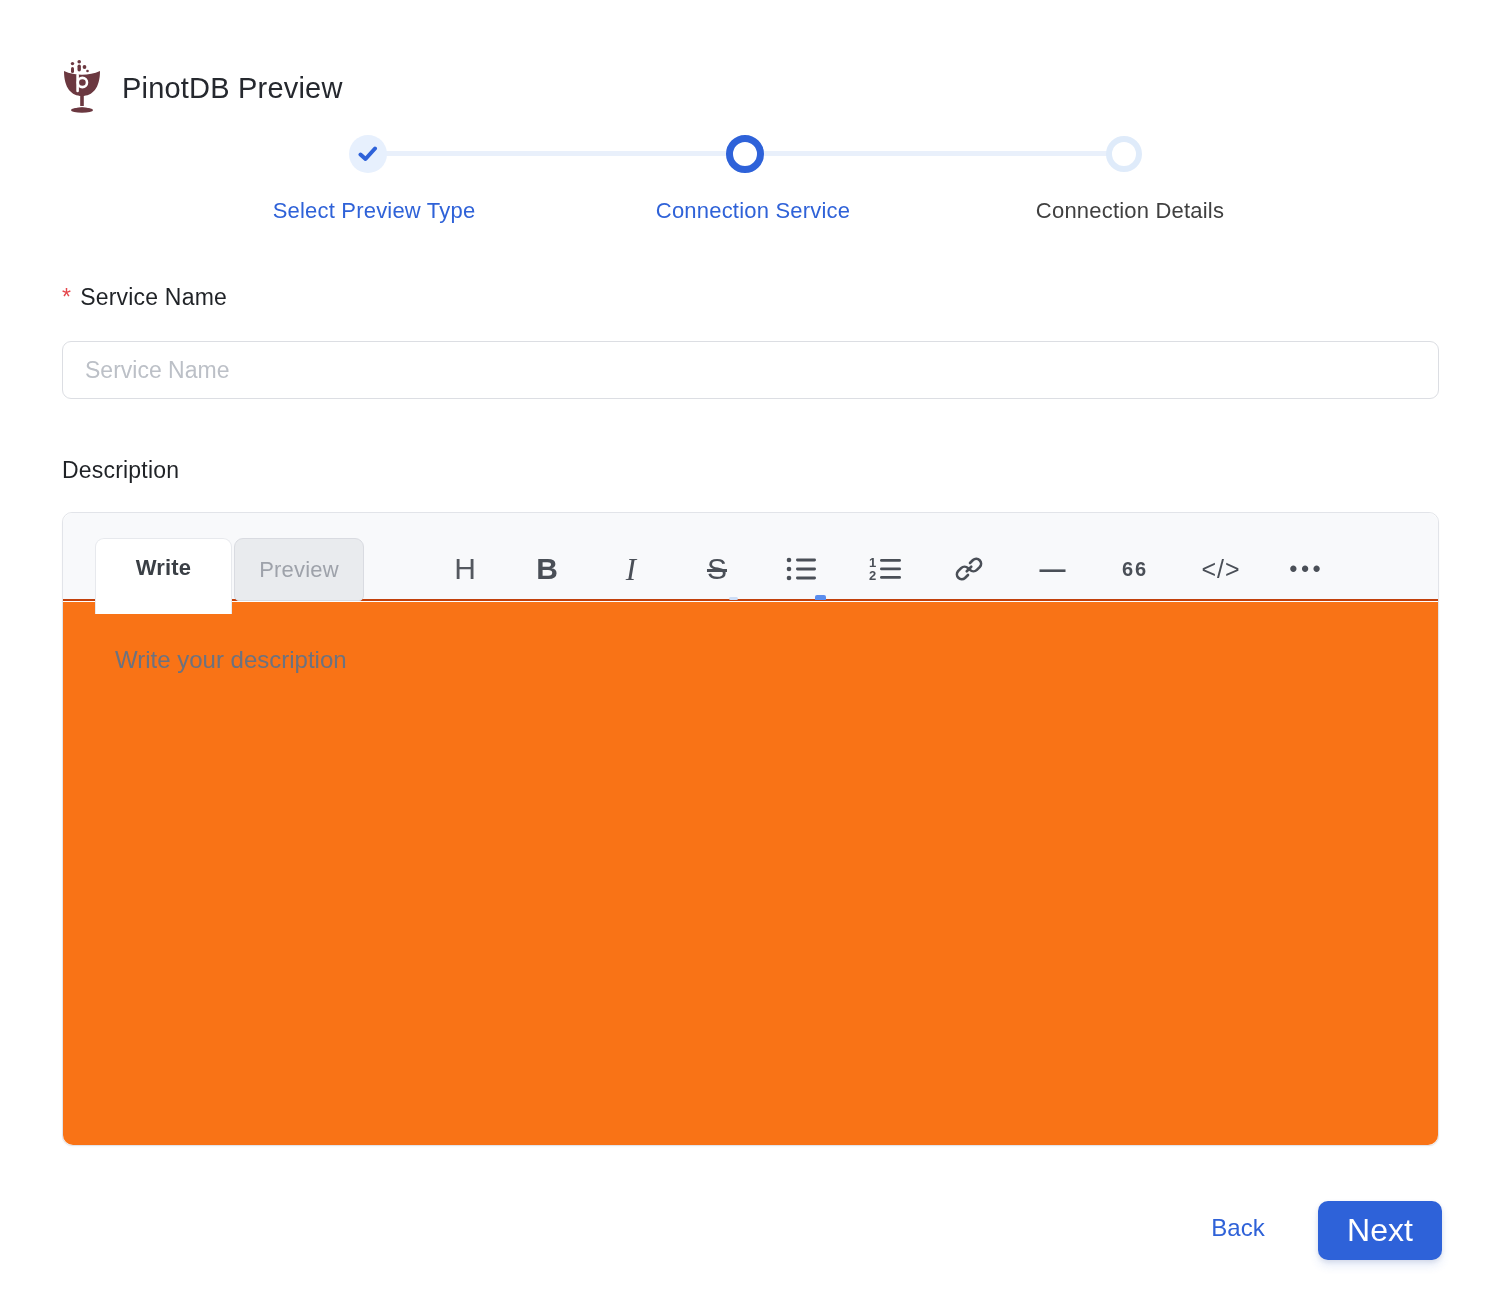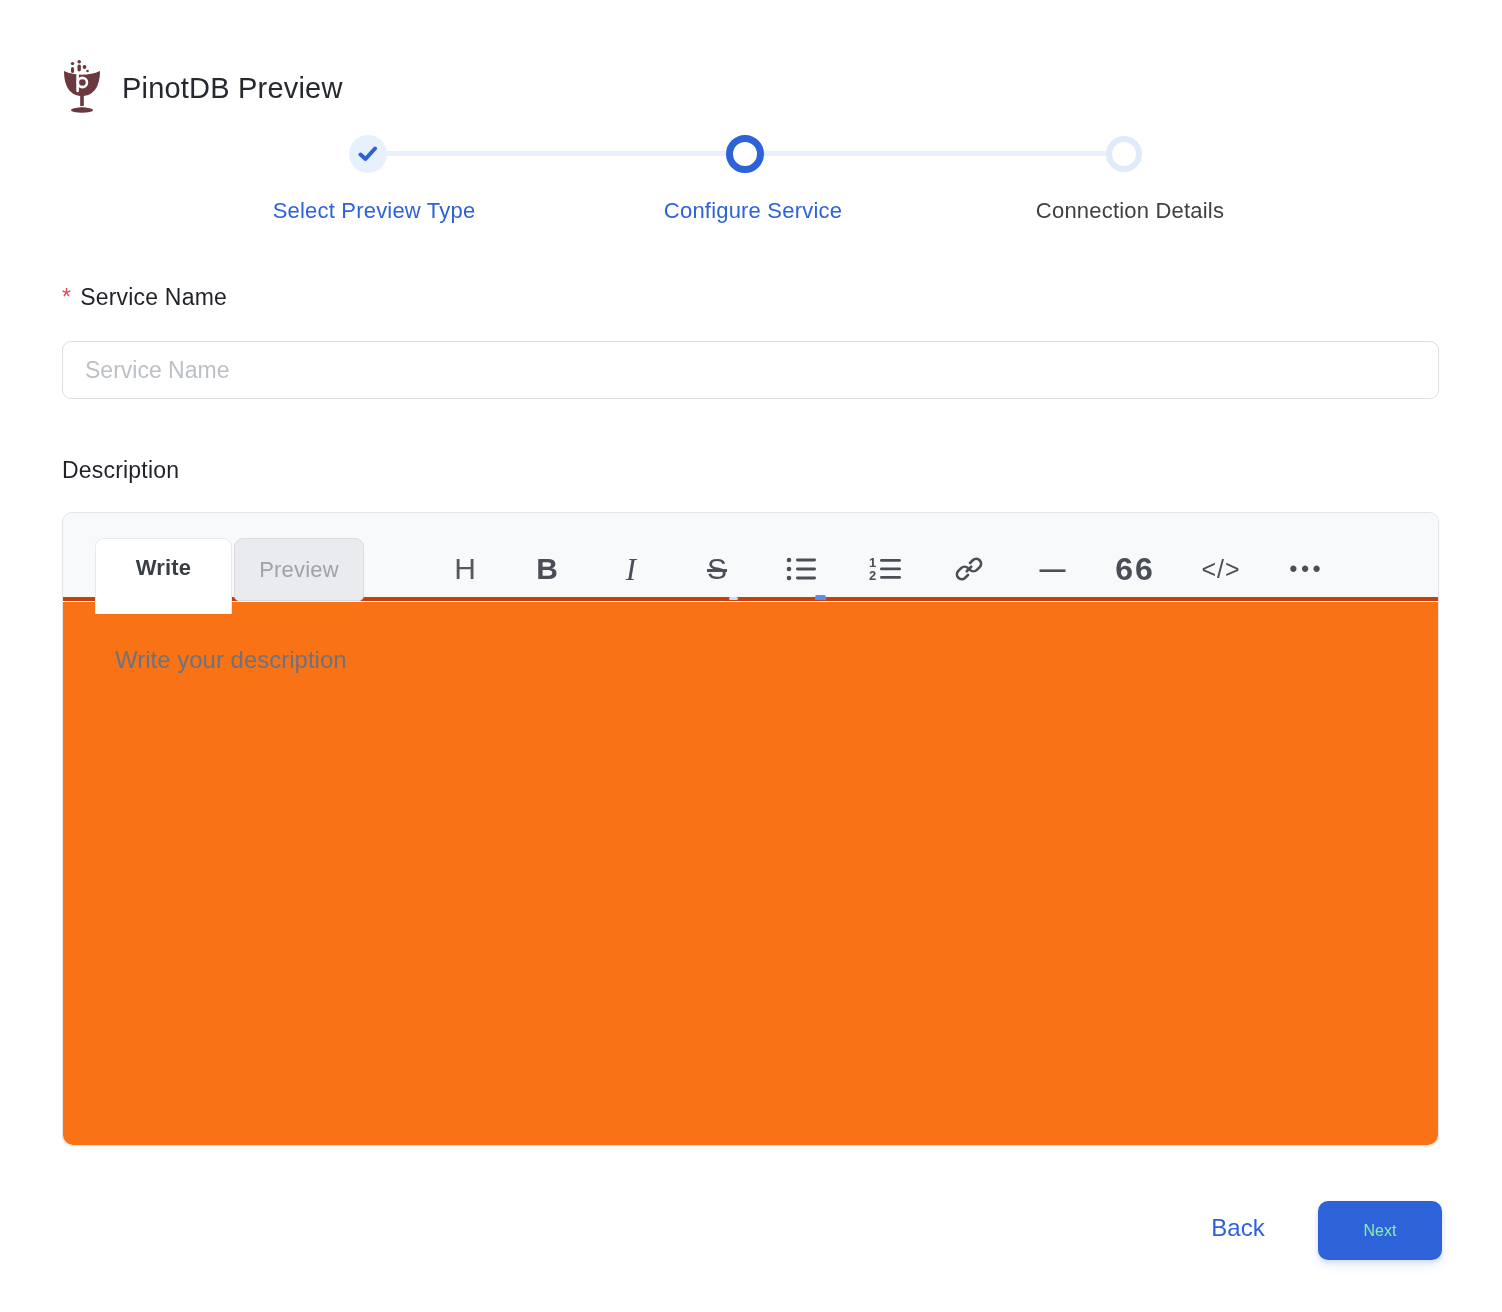--- a/index.html
+++ b/index.html
@@ -36,39 +36,39 @@
   .text-input { position: absolute; left: 62px; top: 341px; width: 1377px; height: 58px;
     border: 1.5px solid #dcdee3; border-radius: 9px; font-size: 23px; padding: 0 22px;
     color: #24272c; font-family: "Liberation Sans", sans-serif; outline: none; background: #fff; }
   .text-input::placeholder { color: #bcc0c7; }
 
   
   .editor { position: absolute; left: 62px; top: 512px; width: 1377px; height: 634px;
     border: 1px solid #e2e4e9; border-radius: 10px; background: #fff;
     box-shadow: 0 1px 2px rgba(25, 30, 40, 0.03); }
   .editor-header { position: absolute; left: 0; top: 0; right: 0; height: 88px;
-    background: #f8f9fb; border-bottom: 4px solid #c2410c; border-radius: 10px 10px 0 0; }
+    background: #f8f9fb; border-bottom: 2px solid #c2410c; border-radius: 10px 10px 0 0; }
   .tab { position: absolute; top: 25px; height: 63px; display: flex; align-items: center; justify-content: center;
     font-size: 22px; cursor: pointer; letter-spacing: 0.2px; }
   .tab.write { left: 32px; width: 137px; height: 76px; background: #ffffff;
     border: 1px solid #e7e9ed; border-bottom: none; border-radius: 9px 9px 0 0;
     color: #3a3f45; font-weight: 700; z-index: 3; align-items: flex-start; padding-top: 16px; }
   .tab.preview { left: 171px; width: 130px; background: #e9ebee; border: 1px solid #d9dbe1;
     border-radius: 9px 9px 5px 5px; color: #9ea2aa; z-index: 2; }
 
   .tool-btn { position: absolute; top: 30px; width: 52px; height: 52px; display: flex;
     align-items: center; justify-content: center; color: #4a4f57; cursor: pointer;
     background: transparent; border: none; font-family: "Liberation Sans", sans-serif; }
   .tb-glyph { font-size: 28px; line-height: 1; color: #4a4f57; }
   .g-heading { font-weight: 400; font-size: 30px; color: #54585f; }
   .g-bold { font-weight: 800; font-size: 30px; }
   .g-italic { font-style: italic; font-family: "Liberation Serif", serif; font-size: 31px; }
   .g-strike { text-decoration: line-through; font-size: 30px; }
   .g-hr { font-size: 26px; font-weight: 700; letter-spacing: -1px; }
-  .g-quote { font-weight: 700; font-size: 32px; letter-spacing: 2px; }
+  .g-quote { font-weight: 700; font-size: 20px; letter-spacing: 2px; }
   .g-code { font-size: 25px; font-weight: 400; letter-spacing: 1px; }
   .g-more { font-size: 22px; letter-spacing: 4px; font-weight: 700; }
   .tool-svg { display: block; }
 
   
   .ol-fragment { position: absolute; left: 752px; top: 82px; width: 11px; height: 5px;
     background: #5b8dee; border-radius: 2px 2px 0 0; z-index: 1; }
   .ul-fragment { position: absolute; left: 666px; top: 84px; width: 9px; height: 3px;
     background: #cdddf6; border-radius: 2px; z-index: 1; }
 
@@ -76,21 +76,21 @@
     border-radius: 0 0 10px 10px; background: #f97316; }
   .editor-textarea { width: 100%; height: 100%; border: none; outline: none; resize: none;
     font-family: "Liberation Sans", sans-serif; font-size: 24px; color: #30353d;
     padding: 44px 52px; background: transparent; border-radius: 0 0 10px 10px; }
   .editor-textarea::placeholder { color: #6b7280; }
 
   
   .back-link { position: absolute; left: 1188px; top: 1214px; width: 100px; text-align: center;
     font-size: 24px; color: #2f62d8; cursor: pointer; }
   .next-button { position: absolute; left: 1318px; top: 1201px; width: 124px; height: 59px;
-    background: #2e62d9; color: #86efac; font-size: 16px; border: none; border-radius: 10px;
+    background: #2e62d9; color: #ffffff; font-size: 32px; border: none; border-radius: 10px;
     font-family: "Liberation Sans", sans-serif; cursor: pointer;
     box-shadow: 0 6px 10px rgba(46, 98, 217, 0.12), 0 2px 4px rgba(20, 30, 60, 0.10); }
 </style>
 </head>
 <body>
 
 <div class="canvas">
 
   <div class="app-header">
     <svg class="logo" viewBox="0 0 44 56" aria-hidden="true">
@@ -120,21 +120,21 @@
 
     <div class="step-circle completed">
       <svg width="20" height="16" viewBox="0 0 20 16" aria-hidden="true">
         <polyline points="2.5,8.5 7.5,13 17,2.5" fill="none" stroke="#2e62d9" stroke-width="4" stroke-linecap="round" stroke-linejoin="round"></polyline>
       </svg>
     </div>
     <div class="step-circle active"></div>
     <div class="step-circle pending"></div>
 
     <div class="step-label blue sl-1">Select Preview Type</div>
-    <div class="step-label blue sl-2">Configure Service</div>
+    <div class="step-label blue sl-2">Connection Service</div>
     <div class="step-label dark sl-3">Connection Details</div>
   </div>
 
   <div class="field-label lbl-service-name">
     <span class="req">*</span><span>Service Name</span>
   </div>
   <input class="text-input" type="text" placeholder="Service Name" style="">
 
   <div class="field-label lbl-description">Description</div>
 

